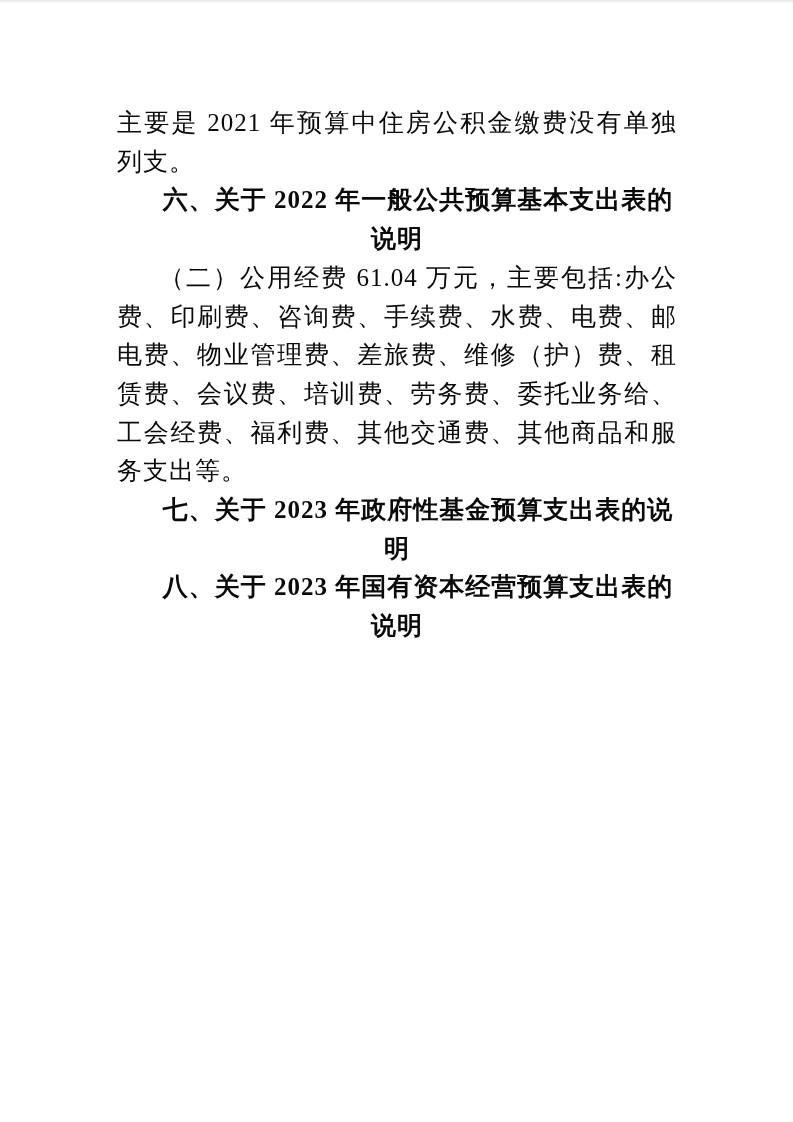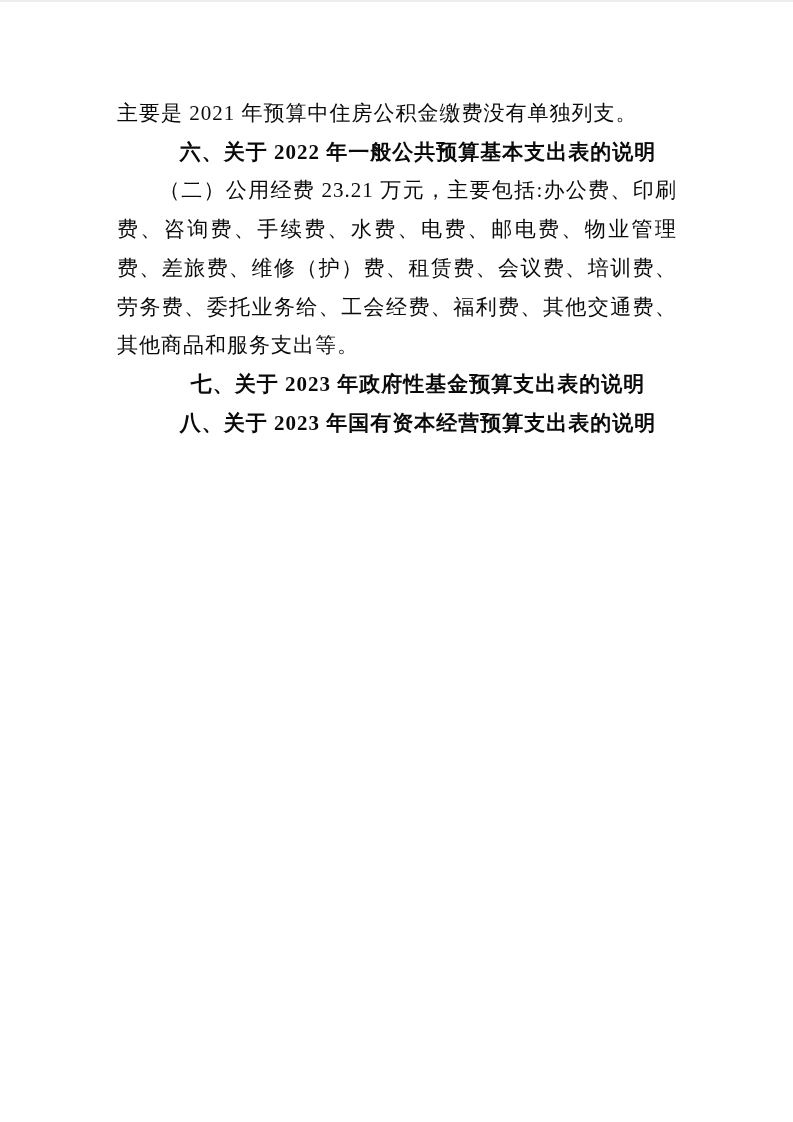--- a/index.html
+++ b/index.html
@@ -23,24 +23,24 @@
   .page-top-edge {
     position: absolute;
     top: 0; left: 0;
     width: 100%;
     height: 2px;
     background: #ededed;
   }
   .content {
     position: absolute;
     left: 117px;
-    top: 94px;
+    top: 104px;
     width: 560px;
     color: #0a0a0a;
-    font-size: 21px;
+    font-size: 25px;
     line-height: 38.7px;
     letter-spacing: 1px;
     text-align: justify;
     text-justify: inter-ideograph;
   }
   p.para {
     margin: 0;
     padding: 0;
   }
   p.para.indent {
@@ -55,17 +55,17 @@
   }
 </style>
 </head>
 <body>
 
 <div class="page">
   <div class="page-top-edge"></div>
   <div class="content">
       <p class="para body"><span class="run">主要是 2021 年预算中住房公积金缴费没有单独列支。</span></p>
       <p class="para heading indent"><span class="run bold">六、关于 2022 年一般公共预算基本支出表的说明</span></p>
-      <p class="para body indent"><span class="run">（二）公用经费 23.21 万元，主要包括:办公费、印刷费、咨询费、手续费、水费、电费、邮电费、物业管理费、差旅费、维修（护）费、租赁费、会议费、培训费、劳务费、委托业务给、工会经费、福利费、其他交通费、其他商品和服务支出等。</span></p>
+      <p class="para body indent"><span class="run">（二）公用经费 61.04 万元，主要包括:办公费、印刷费、咨询费、手续费、水费、电费、邮电费、物业管理费、差旅费、维修（护）费、租赁费、会议费、培训费、劳务费、委托业务给、工会经费、福利费、其他交通费、其他商品和服务支出等。</span></p>
       <p class="para heading indent"><span class="run bold">七、关于 2023 年政府性基金预算支出表的说明</span></p>
       <p class="para heading indent"><span class="run bold">八、关于 2023 年国有资本经营预算支出表的说明</span></p>
     </div>
 </div>
 
 </body></html>

